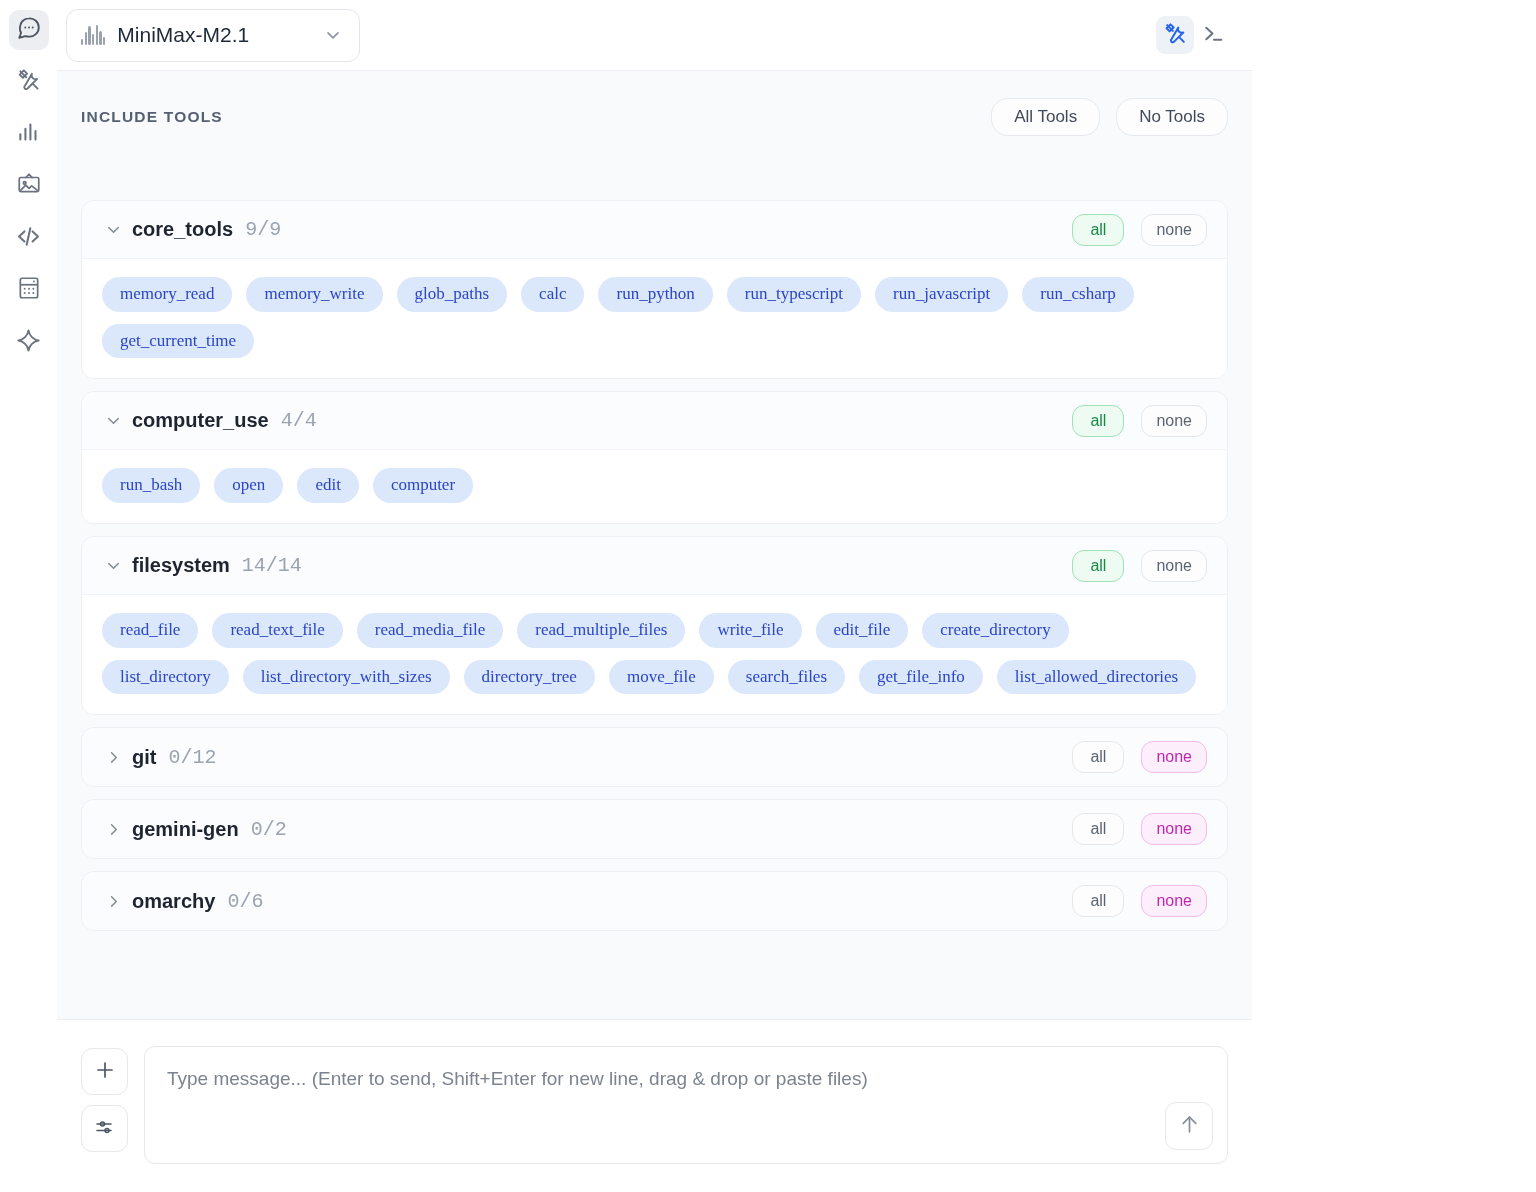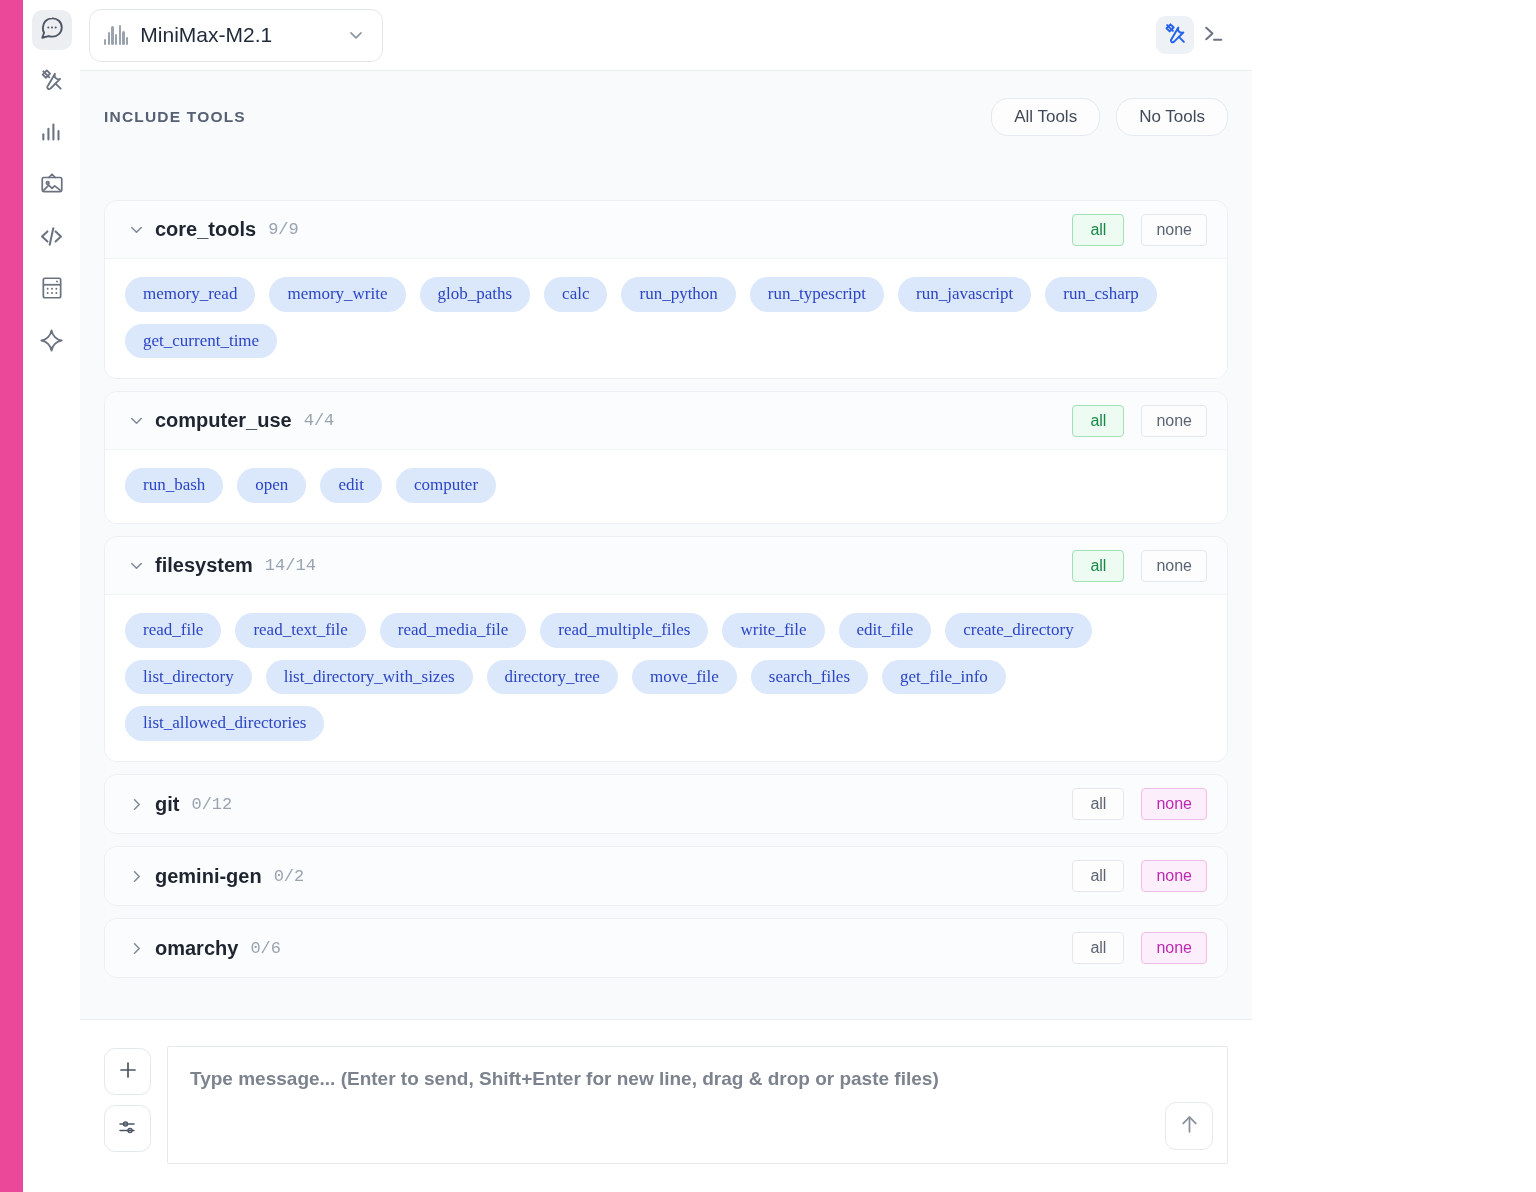--- a/index.html
+++ b/index.html
@@ -5,22 +5,21 @@
   * { box-sizing: border-box; margin: 0; padding: 0; }
   html, body {
     width: 1536px; height: 1192px;
     font-family: "Liberation Sans", sans-serif;
     background: #ffffff;
     overflow: hidden;
   }
   .app {
     display: flex;
     width: 1252px; height: 1192px;
-    background: #ec4899;
-    padding-left: 23px;
+    background: #701a75;
   }
 
   
   .rail {
     width: 57px;
     flex: 0 0 57px;
     background: #ffffff;
     display: flex;
     flex-direction: column;
     align-items: center;
@@ -135,28 +134,28 @@
   }
   .group.expanded .group-header { border-bottom: 1px solid #f1f3f6; }
   .caret {
     width: 22px; display: flex; align-items: center; justify-content: center;
     color: #818b99; margin-right: 8px;
   }
   .group-name {
     font-size: 20px; font-weight: 700; color: #1e2430;
   }
   .group-count {
-    font-size: 17px; color: #9aa3b0; margin-left: 12px;
+    font-size: 20px; color: #9aa3b0; margin-left: 12px;
     font-family: "Liberation Mono", monospace;
   }
   .group-spacer { flex: 1 1 auto; }
   .seg {
     height: 32px; min-width: 52px;
     padding: 0 14px;
-    border-radius: 4px;
+    border-radius: 12px;
     border: 1px solid #e4e7ec;
     background: #fdfdfe;
     font-size: 16px;
     color: #5b6472;
     cursor: pointer;
     display: inline-flex; align-items: center; justify-content: center;
     font-family: "Liberation Sans", sans-serif;
   }
   .seg + .seg { margin-left: 17px; }
   .seg.on-all {
@@ -208,27 +207,26 @@
     border: 1px solid #e5e8ec;
     border-radius: 11px;
     background: #fff;
     display: flex; align-items: center; justify-content: center;
     cursor: pointer;
     color: #4b5563;
   }
   .input-box {
     flex: 1 1 auto;
     border: 1px solid #e5e8ec;
-    border-radius: 2px;
+    border-radius: 11px;
     background: #fff;
     min-height: 118px;
     position: relative;
     padding: 19px 22px;
     cursor: text;
-    font-weight: bold;
   }
   .placeholder {
     font-size: 19px;
     color: #7c838e;
     line-height: 1.35;
     pointer-events: none;
   }
   .send-btn {
     position: absolute;
     right: 14px; bottom: 13px;

